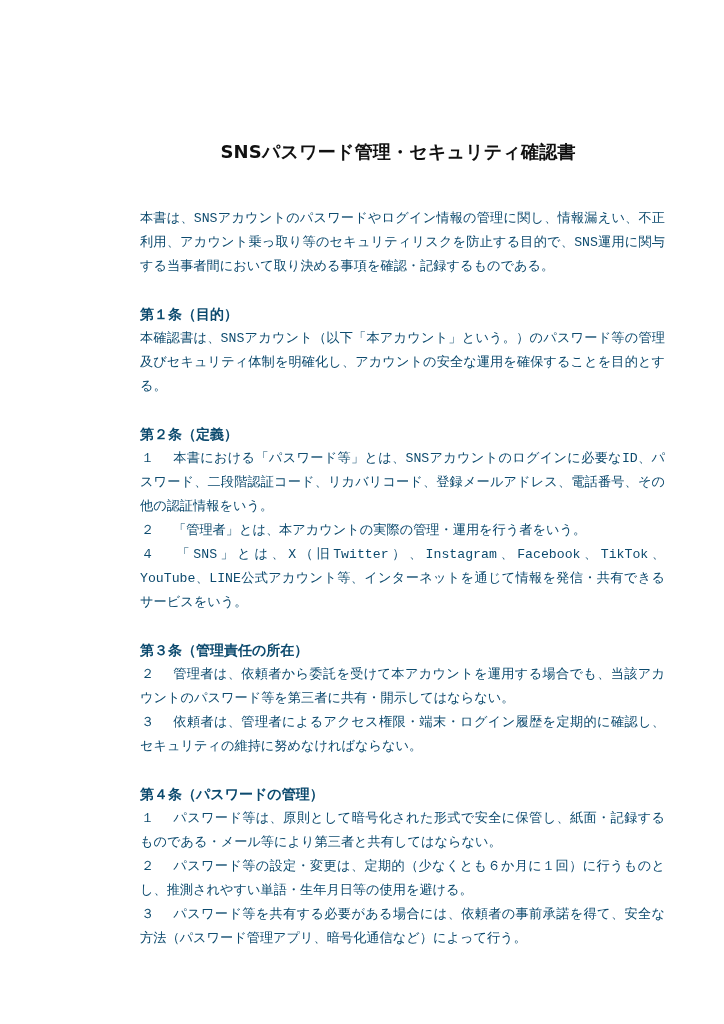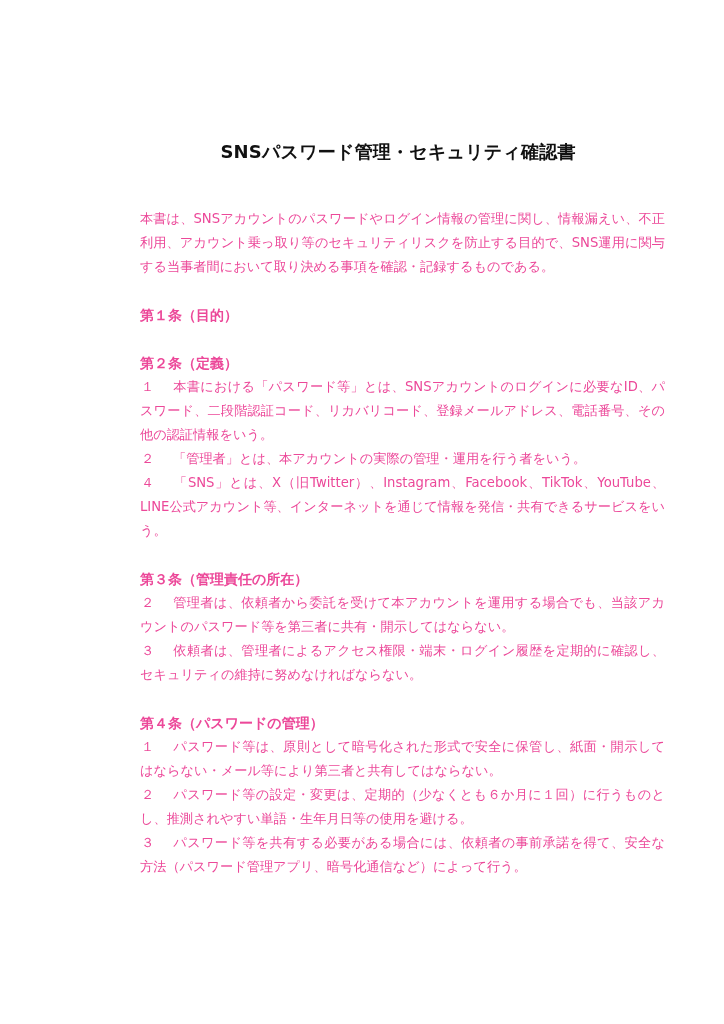--- a/index.html
+++ b/index.html
@@ -34,21 +34,22 @@
       line-height: 24px;
       color: #111;
     }
     .content {
       position: absolute;
       left: 104px;
       top: 207px;
       width: 525px;
       font-size: 13.2px;
       line-height: 24px;
-      color: #ec4899;
+      color: #0c4a6e;
+      font-family: Liberation Mono, monospace;
     }
     .para {
       margin: 0;
       text-align: justify;
     }
     .article {
       margin-top: 24px;
     }
     .article-heading {
       font-weight: bold;
@@ -70,35 +71,36 @@
 <body>
 
 <div class="page">
   <div class="title">SNSパスワード管理・セキュリティ確認書</div>
 
   <div class="content">
     <p class="para">本書は、SNSアカウントのパスワードやログイン情報の管理に関し、情報漏えい、不正利用、アカウント乗っ取り等のセキュリティリスクを防止する目的で、SNS運用に関与する当事者間において取り決める事項を確認・記録するものである。</p>
 
     <div class="article">
       <p class="article-heading">第１条（目的）</p>
+      <p class="para">本確認書は、SNSアカウント（以下「本アカウント」という。）のパスワード等の管理及びセキュリティ体制を明確化し、アカウントの安全な運用を確保することを目的とする。</p>
     </div>
 
     <div class="article">
       <p class="article-heading">第２条（定義）</p>
       <p class="item"><span class="item-num">１</span><span>本書における「パスワード等」とは、SNSアカウントのログインに必要なID、パスワード、二段階認証コード、リカバリコード、登録メールアドレス、電話番号、その他の認証情報をいう。</span></p>
       <p class="item"><span class="item-num">２</span><span>「管理者」とは、本アカウントの実際の管理・運用を行う者をいう。</span></p>
       <p class="item"><span class="item-num">４</span><span>「SNS」とは、X（旧Twitter）、Instagram、Facebook、TikTok、YouTube、LINE公式アカウント等、インターネットを通じて情報を発信・共有できるサービスをいう。</span></p>
     </div>
 
     <div class="article">
       <p class="article-heading">第３条（管理責任の所在）</p>
       <p class="item"><span class="item-num">２</span><span>管理者は、依頼者から委託を受けて本アカウントを運用する場合でも、当該アカウントのパスワード等を第三者に共有・開示してはならない。</span></p>
       <p class="item"><span class="item-num">３</span><span>依頼者は、管理者によるアクセス権限・端末・ログイン履歴を定期的に確認し、セキュリティの維持に努めなければならない。</span></p>
     </div>
 
     <div class="article">
       <p class="article-heading">第４条（パスワードの管理）</p>
-      <p class="item"><span class="item-num">１</span><span>パスワード等は、原則として暗号化された形式で安全に保管し、紙面・開示してはならない・メール等により第三者と共有してはならない。</span></p>
+      <p class="item"><span class="item-num">１</span><span>パスワード等は、原則として暗号化された形式で安全に保管し、紙面・記録するものである・メール等により第三者と共有してはならない。</span></p>
       <p class="item"><span class="item-num">２</span><span>パスワード等の設定・変更は、定期的（少なくとも６か月に１回）に行うものとし、推測されやすい単語・生年月日等の使用を避ける。</span></p>
       <p class="item"><span class="item-num">３</span><span>パスワード等を共有する必要がある場合には、依頼者の事前承諾を得て、安全な方法（パスワード管理アプリ、暗号化通信など）によって行う。</span></p>
     </div>
   </div>
 </div>
 
 </body></html>

